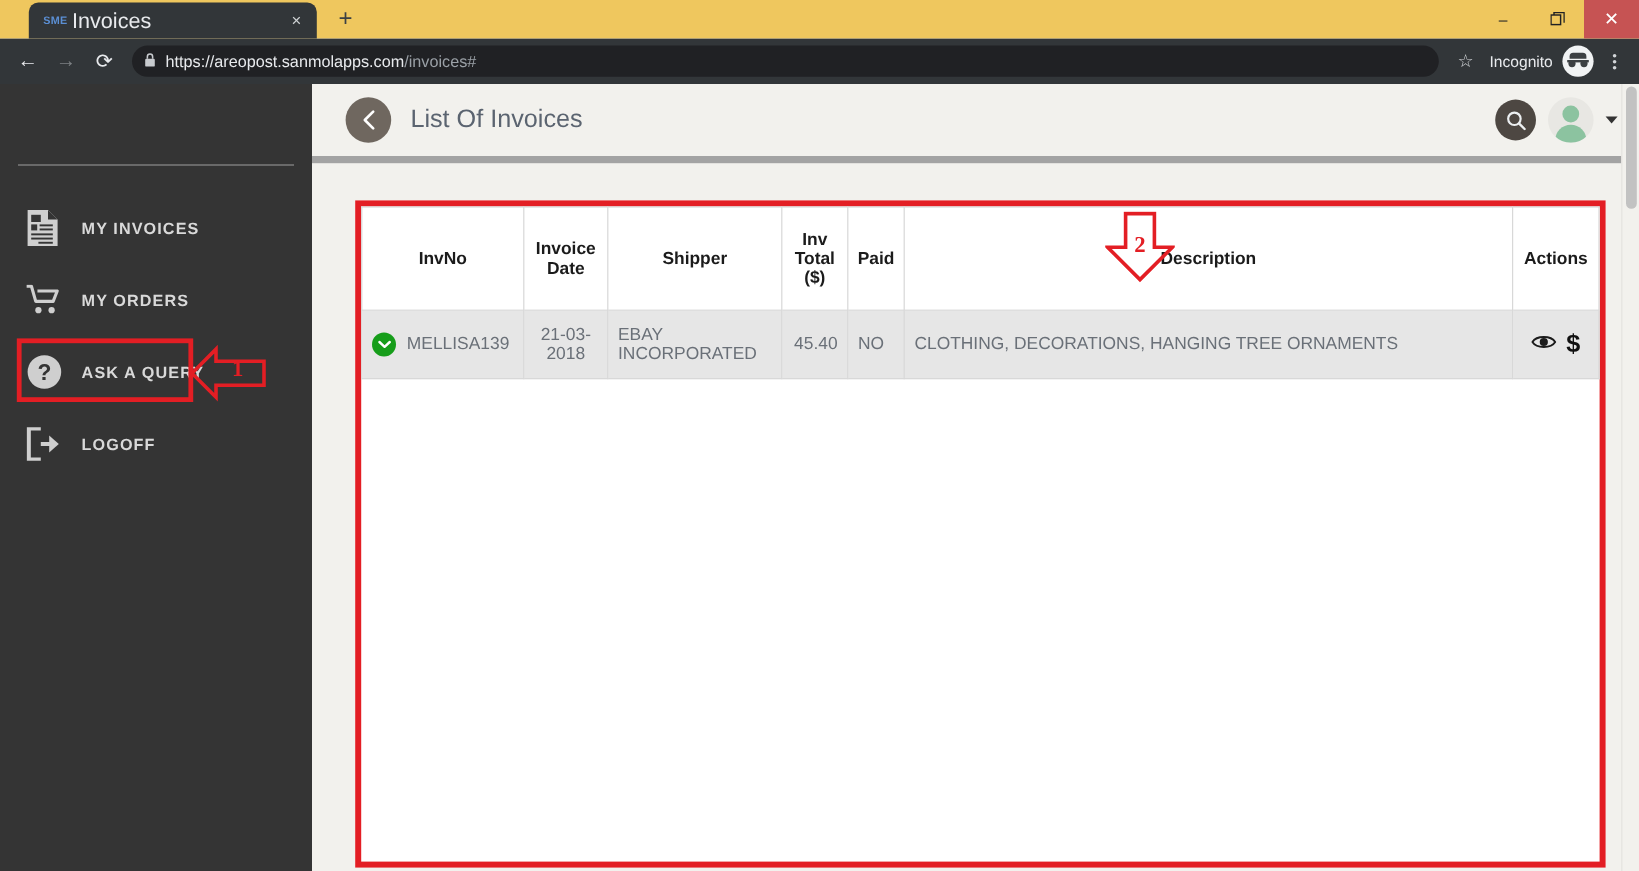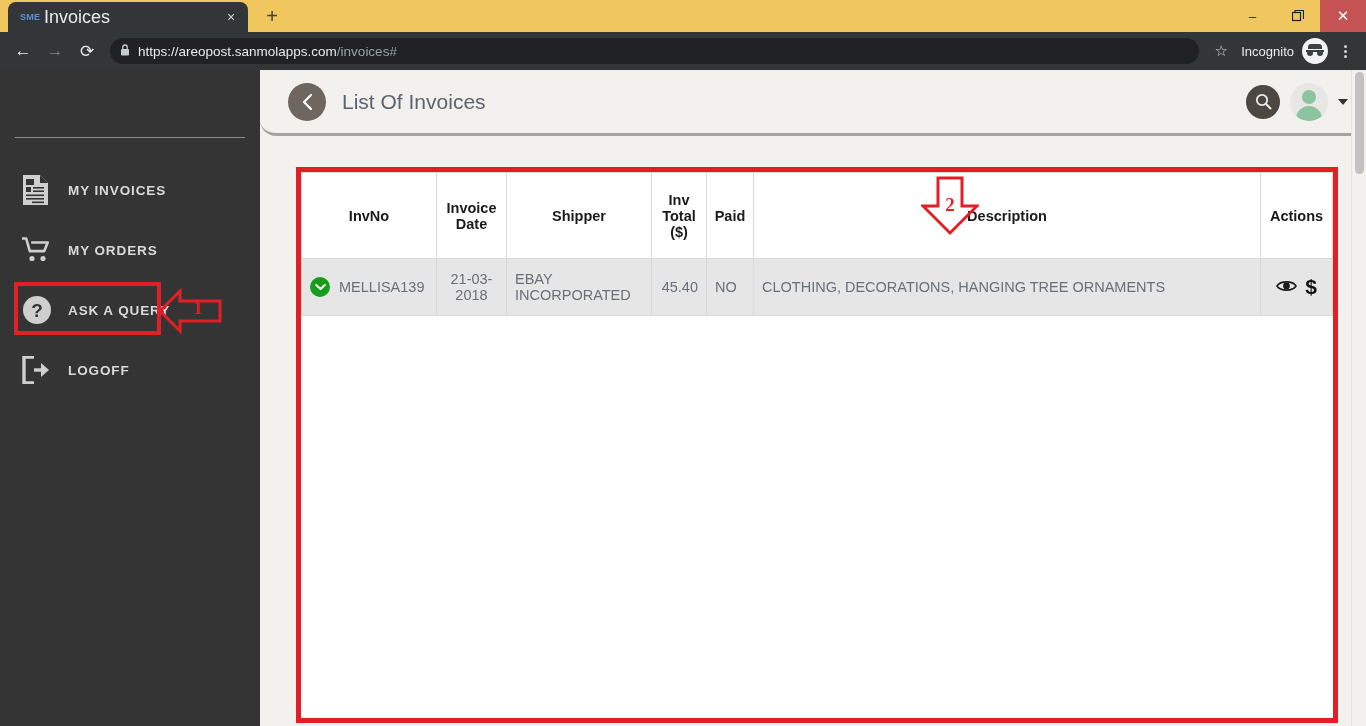--- a/index.html
+++ b/index.html
@@ -11,21 +11,21 @@
   }
 
   
   .browser { width: 1366px; height: 726px; position: relative; }
 
   .titlebar {
     height: 32px; background: #efc75e; position: relative;
     display: flex; align-items: flex-end;
   }
   .tab {
-    margin-left: 8px; width: 240px; height: 30px;
+    margin-left: 24px; width: 240px; height: 30px;
     background: #323639; border-radius: 8px 8px 0 0;
     display: flex; align-items: center; padding: 0 8px 0 12px;
     position: relative;
   }
   .tab-favicon {
     font-size: 9px; font-weight: bold; color: #5b8fd4;
     letter-spacing: .2px; width: 20px;
   }
   .tab-title {
     flex: 1; color: #e8eaed; font-size: 18px;
@@ -126,21 +126,21 @@
     letter-spacing: .9px; margin-left: 10px;
   }
 
   
   .content {
     flex: 1; position: relative; height: 656px; background: #f2f1ed;
     overflow: hidden;
   }
   .page-header {
     height: 66px; display: flex; align-items: center; padding: 0 18px 0 28px;
-    border-bottom: 3px solid #a3a3a3; position: relative; border-radius: 16px;
+    border-bottom: 6px solid #a3a3a3; position: relative;
   }
   .back-circle {
     width: 38px; height: 38px; border-radius: 50%; background: #6f675f;
     display: flex; align-items: center; justify-content: center;
     color: #ffffff; font-size: 18px; flex: none;
   }
   .page-title {
     font-size: 21px; color: #5b6470; margin-left: 16px; font-weight: normal;
   }
   .header-right {

